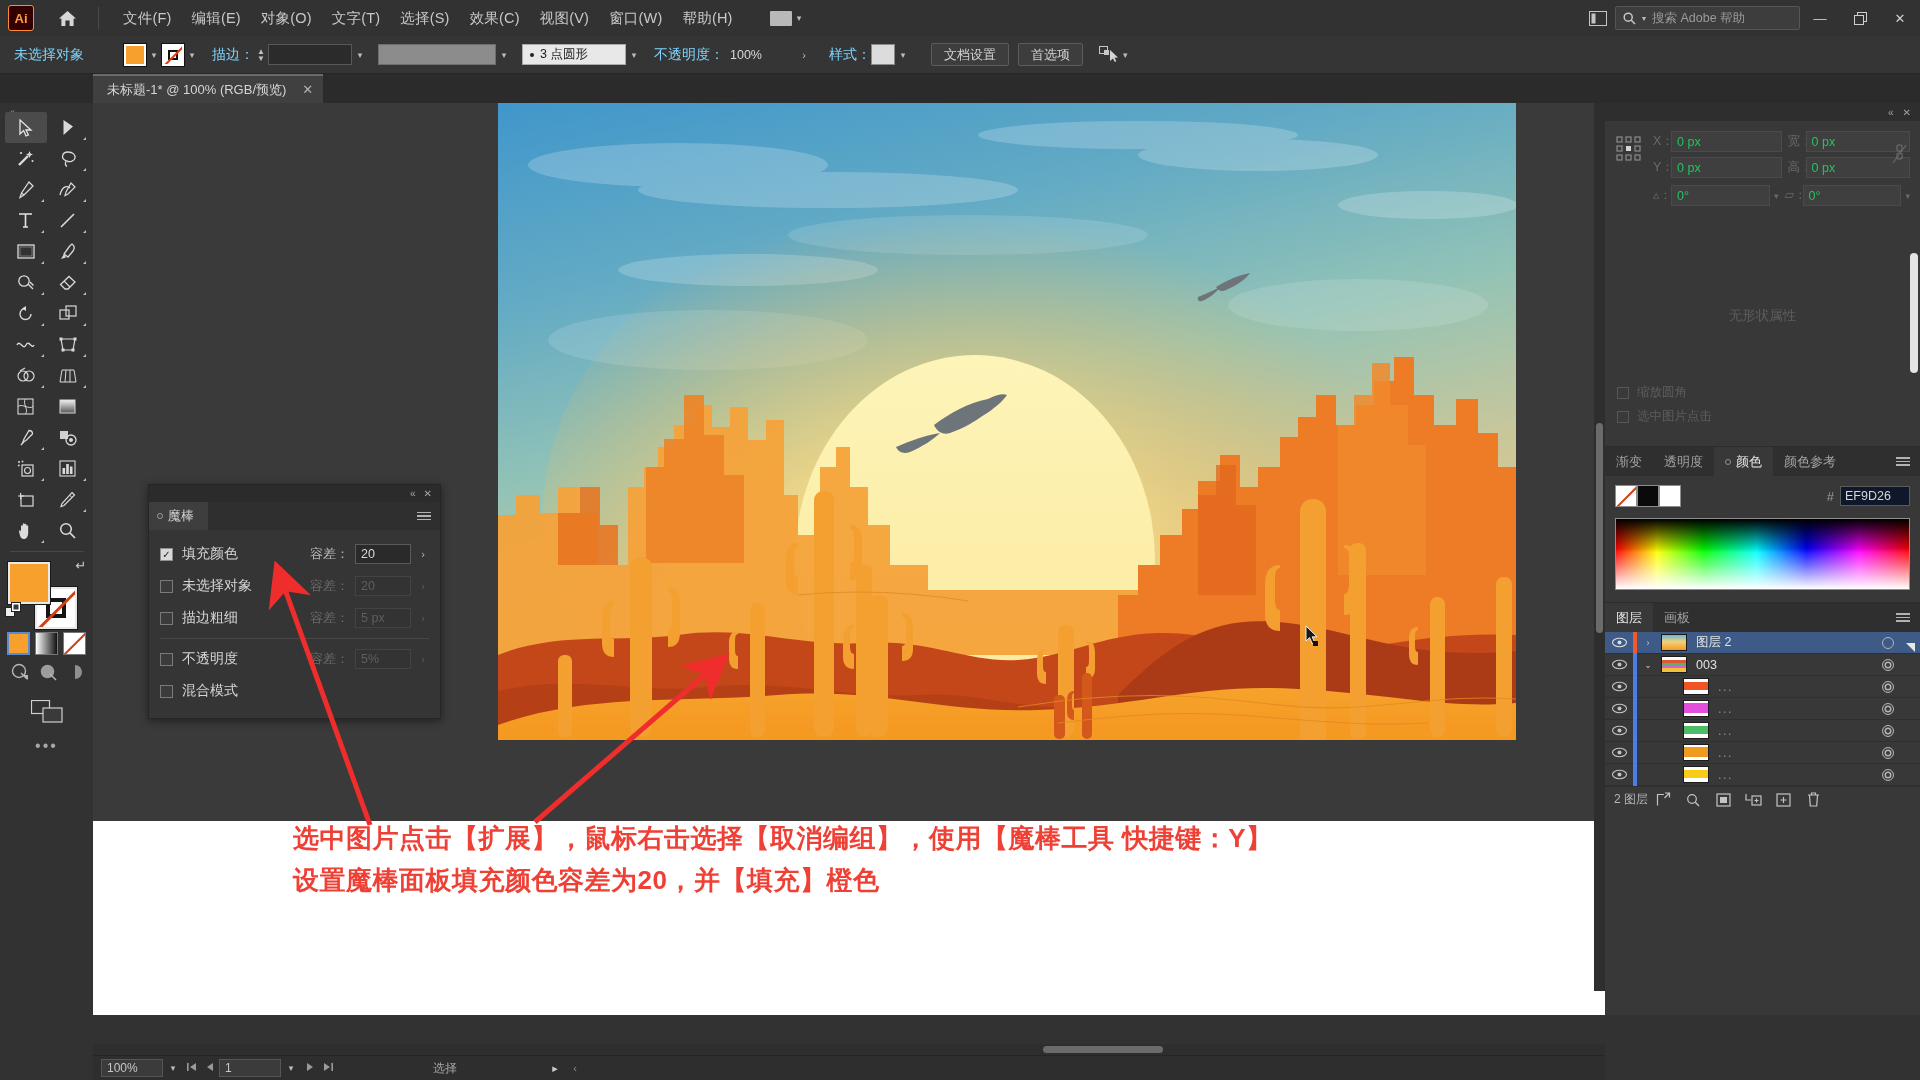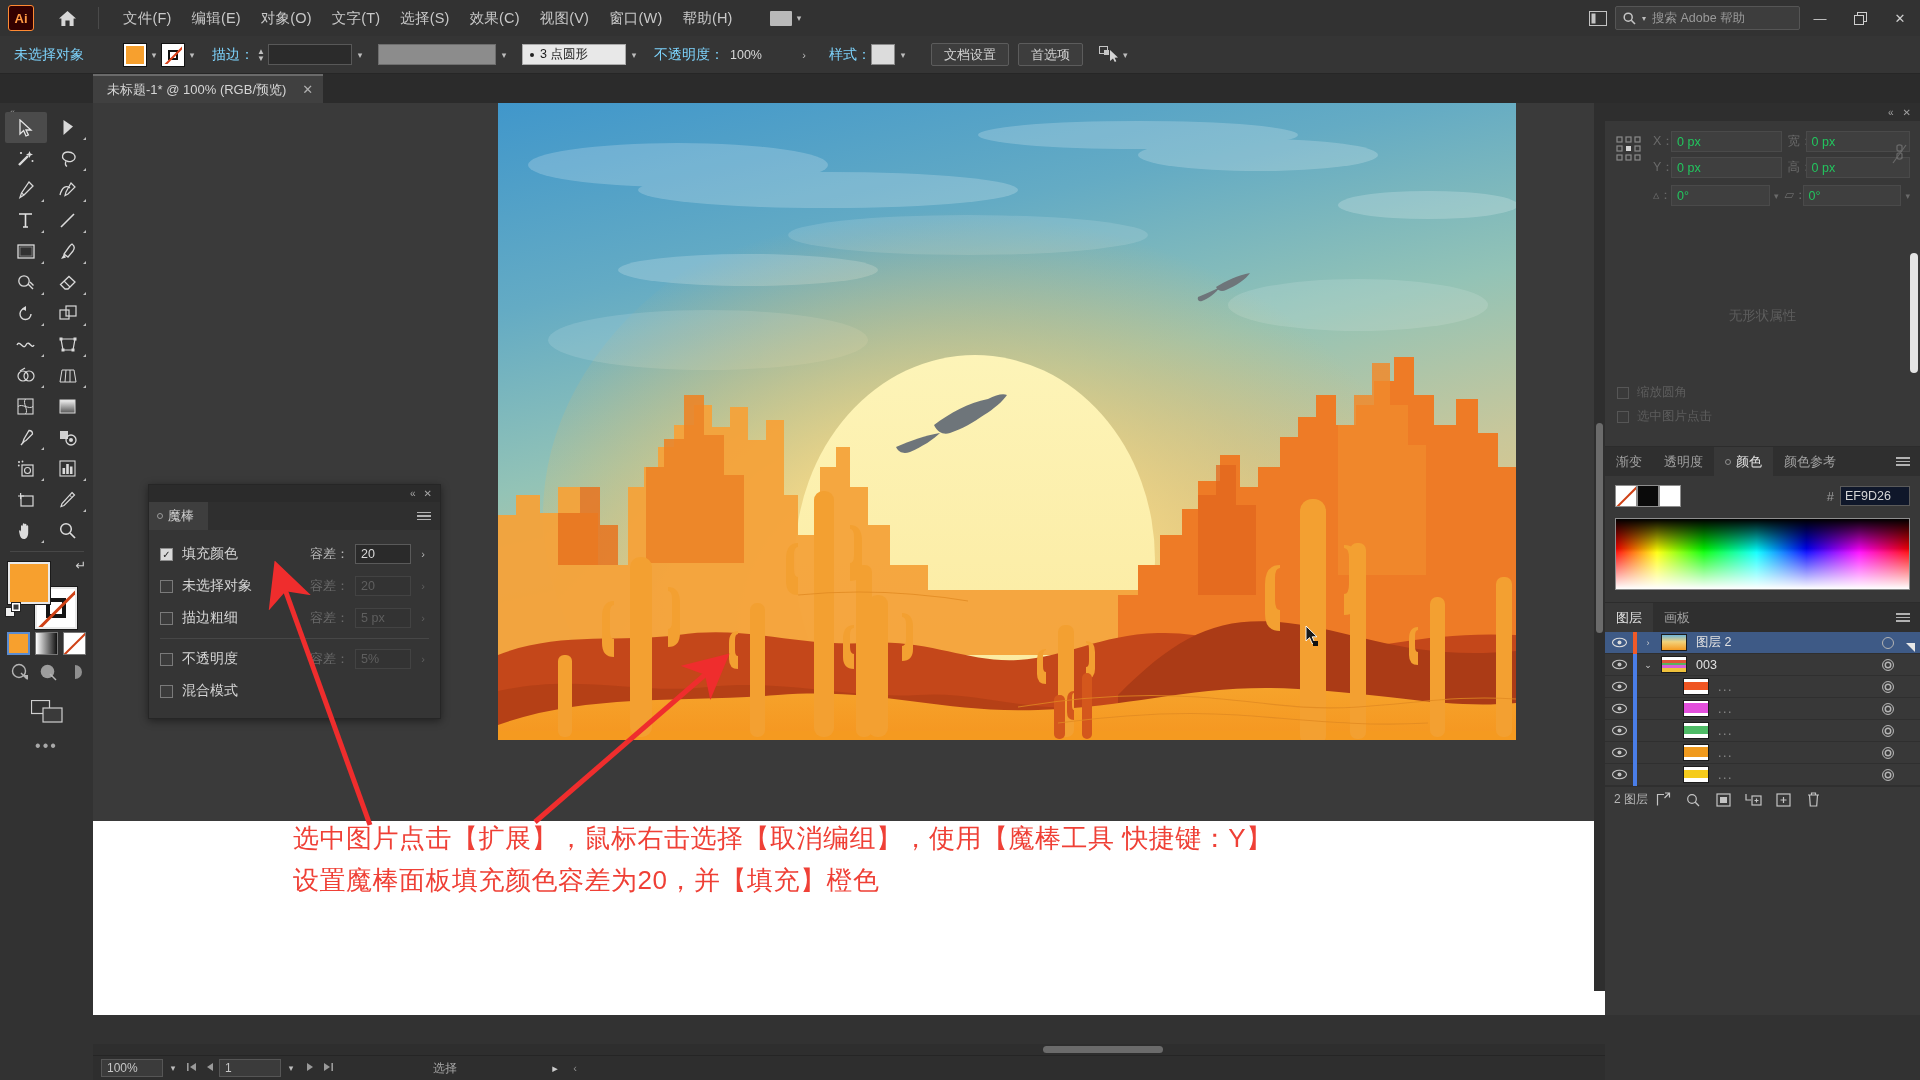--- a/index.html
+++ b/index.html
@@ -163,21 +163,21 @@
     background: #fff; overflow: hidden;
   }
   .artboard svg { display:block; width: 100%; height: 100%; }
 
   
   .whitepage {
     position: absolute; left: 0px; top: 718px; width: 1512px; height: 194px; background: #ffffff;
   }
   .annotation {
     position: absolute; left: 200px; top: 714px; width: 1300px;
-    color: #ef4036; font-size: 26px; line-height: 42px; font-weight: normal;
+    color: #ef4036; font-size: 26px; line-height: 42px; font-weight: bold;
     letter-spacing: 0.5px;
   }
   .annotation div { white-space: nowrap; }
 
   
   .wandpanel {
     position: absolute; left: 148px; top: 484px; width: 293px;
     background: #353535; border: 1px solid #262626; box-shadow: 0 2px 8px rgba(0,0,0,.45);
     z-index: 30;
   }

